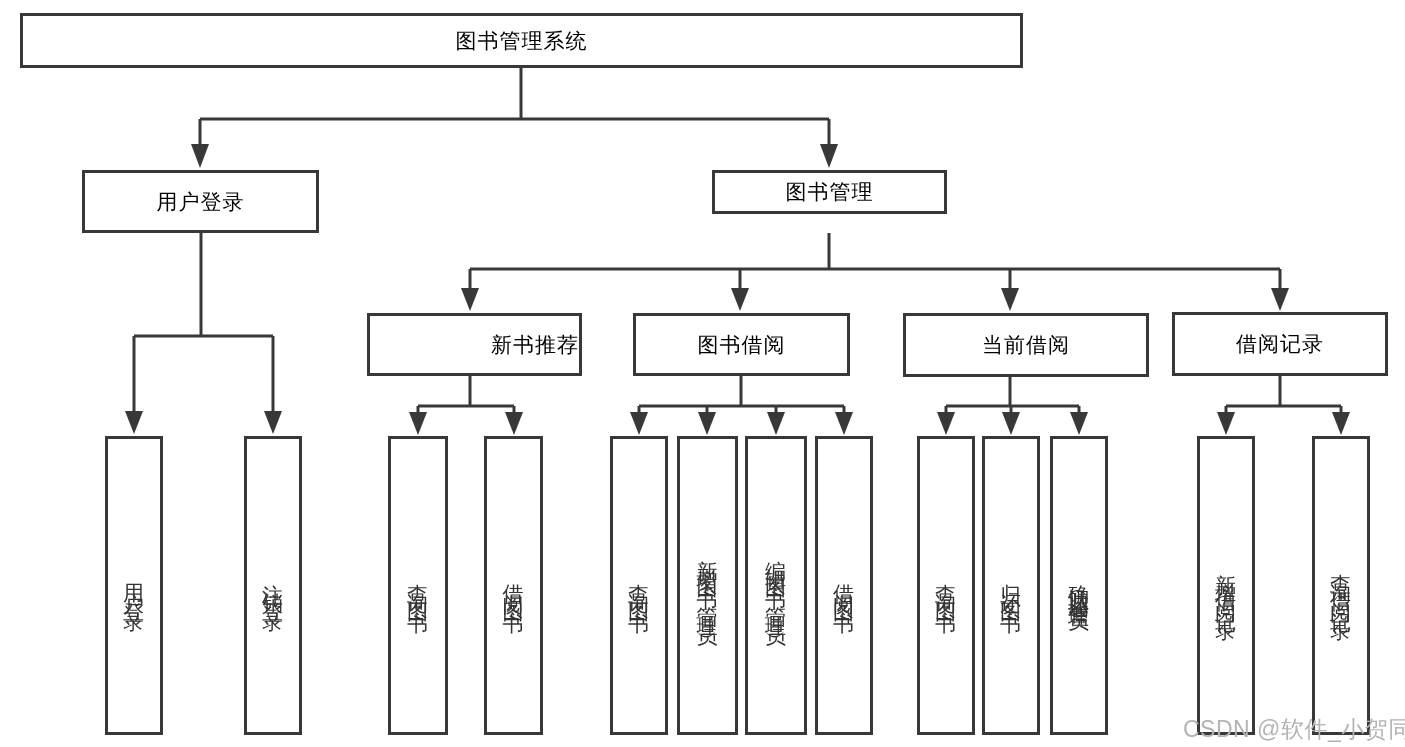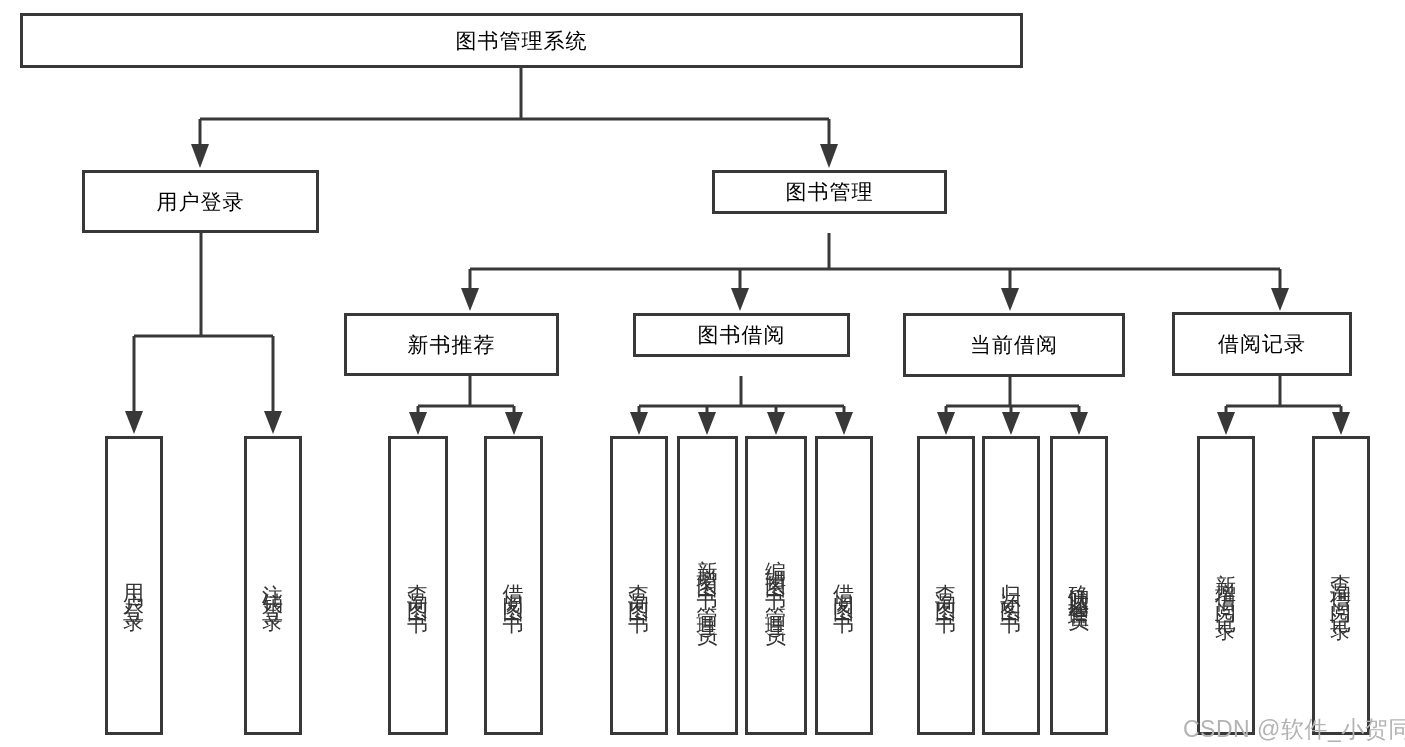--- a/index.html
+++ b/index.html
@@ -111,30 +111,30 @@
     <span>图书管理系统</span>
   </div>
 
   <div class="node" style="left:82px;top:170px;width:237px;height:63px;">
     <span>用户登录</span>
   </div>
   <div class="node" style="left:712px;top:170px;width:235px;height:44px;">
     <span>图书管理</span>
   </div>
 
-  <div class="node" style="left:344px;top:313px;width:215px;height:63px;">
+  <div class="node" style="left:367px;top:313px;width:215px;height:63px;justify-content:flex-end;">
     <span>新书推荐</span>
   </div>
-  <div class="node" style="left:633px;top:313px;width:217px;height:44px;">
+  <div class="node" style="left:633px;top:313px;width:217px;height:63px;">
     <span>图书借阅</span>
   </div>
-  <div class="node" style="left:903px;top:313px;width:222px;height:64px;">
+  <div class="node" style="left:903px;top:313px;width:246px;height:64px;">
     <span>当前借阅</span>
   </div>
-  <div class="node" style="left:1172px;top:312px;width:180px;height:64px;">
+  <div class="node" style="left:1172px;top:312px;width:216px;height:64px;">
     <span>借阅记录</span>
   </div>
 
   <div class="vnode" style="left:105px;top:436px;width:58px;height:299px;">
     <span class="vtext">用户登录</span>
   </div>
   <div class="vnode" style="left:244px;top:436px;width:58px;height:299px;">
     <span class="vtext">注销登录</span>
   </div>
 

